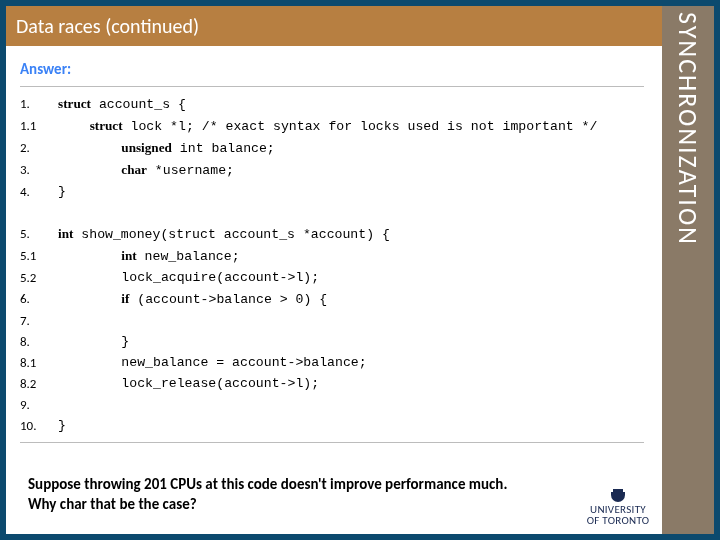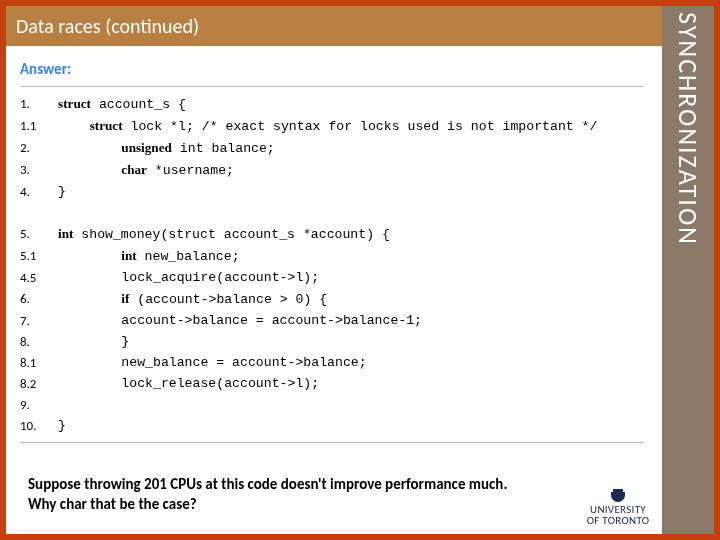--- a/index.html
+++ b/index.html
@@ -2,21 +2,21 @@
 <html><head>
 <meta charset="utf-8">
 <style>
   * { margin: 0; padding: 0; box-sizing: border-box; }
   html, body { width: 720px; height: 540px; font-family: Calibri, Arial, sans-serif; background: #fff; overflow: hidden; }
   .slide {
     position: relative;
     width: 720px;
     height: 540px;
     background: #ffffff;
-    border: 6px solid #c2410c;
+    border: 6px solid #0c4a6e;
   }
   .title-bar {
     position: absolute;
     top: 0;
     left: 0;
     right: 52px;
     height: 40px;
     background: #b77f41;
     display: flex;
     align-items: center;
@@ -143,23 +143,23 @@
 
   <div class="code-area" id="code-area">
       <div class="code-line"><span class="ln">1.</span><span><span class="kw">struct</span> account_s {</span></div>
       <div class="code-line"><span class="ln">1.1</span><span>    <span class="kw">struct</span> lock *l; /* exact syntax for locks used is not important */</span></div>
       <div class="code-line"><span class="ln">2.</span><span>        <span class="kw">unsigned</span> int balance;</span></div>
       <div class="code-line"><span class="ln">3.</span><span>        <span class="kw">char</span> *username;</span></div>
       <div class="code-line"><span class="ln">4.</span><span>}</span></div>
       <div class="blank-row"></div>
       <div class="code-line"><span class="ln">5.</span><span><span class="kw">int</span> show_money(struct account_s *account) {</span></div>
       <div class="code-line"><span class="ln">5.1</span><span>        <span class="kw">int</span> new_balance;</span></div>
-      <div class="code-line"><span class="ln">4.5</span><span>        lock_acquire(account-&gt;l);</span></div>
+      <div class="code-line"><span class="ln">5.2</span><span>        lock_acquire(account-&gt;l);</span></div>
       <div class="code-line"><span class="ln">6.</span><span>        <span class="kw">if</span> (account-&gt;balance &gt; 0) {</span></div>
-      <div class="code-line"><span class="ln">7.</span><span>        account-&gt;balance = account-&gt;balance-1;</span></div>
+      <div class="code-line"><span class="ln">7.</span></div>
       <div class="code-line"><span class="ln">8.</span><span>        }</span></div>
       <div class="code-line"><span class="ln">8.1</span><span>        new_balance = account-&gt;balance;</span></div>
       <div class="code-line"><span class="ln">8.2</span><span>        lock_release(account-&gt;l);</span></div>
       <div class="code-line"><span class="ln">9.</span></div>
       <div class="code-line"><span class="ln">10.</span><span>}</span></div>
     </div>
 
   <div class="question">
     <span>Suppose throwing 201 CPUs at this code doesn't improve performance much.</span><br>
     <span>Why char that be the case?</span>

